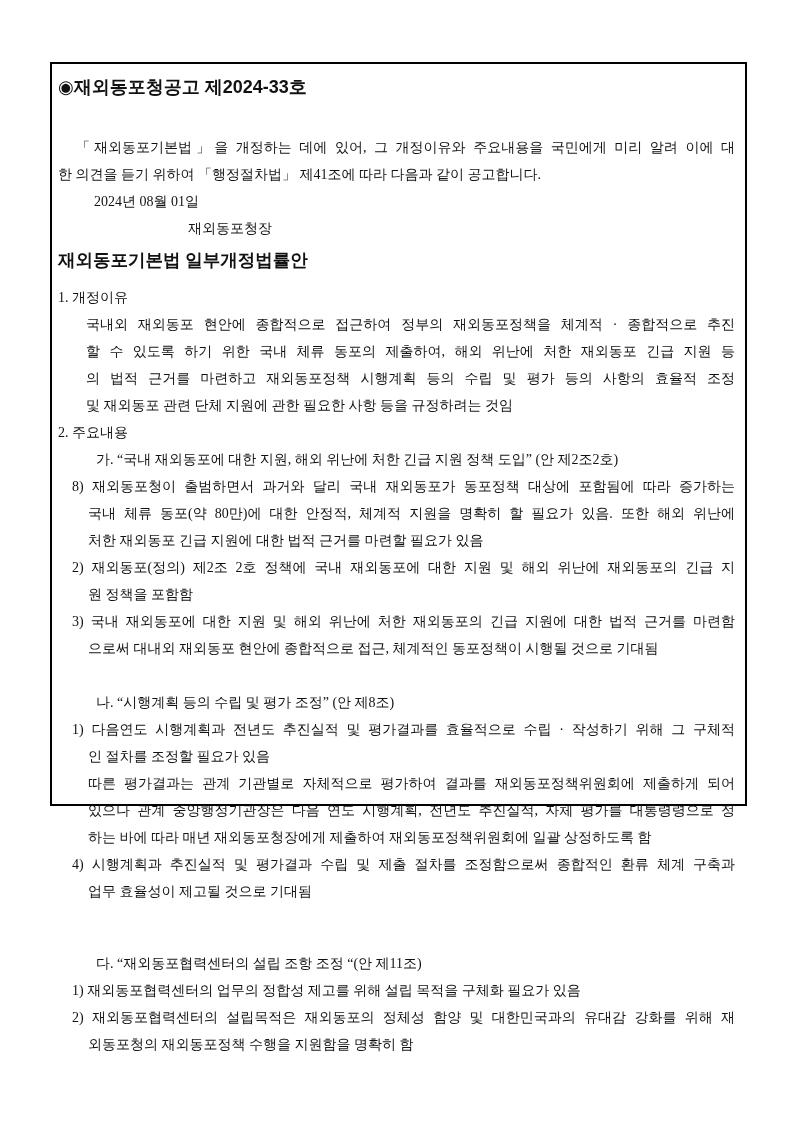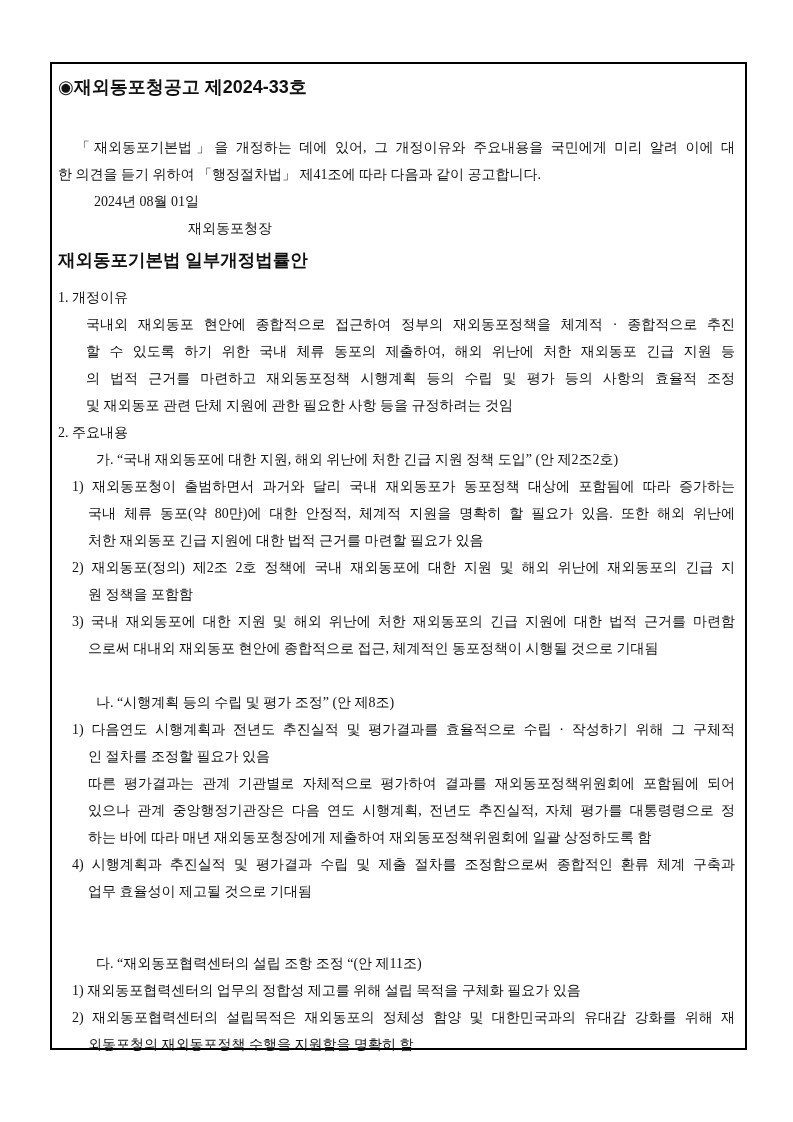--- a/index.html
+++ b/index.html
@@ -7,21 +7,21 @@
     width: 793px; height: 1122px;
     background: #ffffff;
     font-family: "Liberation Serif", "DejaVu Serif", serif;
     color: #111111;
     position: relative;
     overflow: hidden;
   }
   .notice-box {
     position: absolute;
     left: 50px; top: 62px;
-    width: 697px; height: 988px;
+    width: 697px; height: 744px;
     border: 2px solid #000000;
     box-sizing: border-box;
     padding: 6px 10px 0 6px;
   }
   .line {
     font-size: 14px;
     line-height: 27px;
     letter-spacing: 0;
   }
   
@@ -69,34 +69,34 @@
 
   <div class="line">1. 개정이유</div>
   <div class="line ind-p j">국내외 재외동포 현안에 종합적으로 접근하여 정부의 재외동포정책을 체계적 · 종합적으로 추진</div>
   <div class="line ind-p j">할 수 있도록 하기 위한 국내 체류 동포의 제출하여, 해외 위난에 처한 재외동포 긴급 지원 등</div>
   <div class="line ind-p j">의 법적 근거를 마련하고 재외동포정책 시행계획 등의 수립 및 평가 등의 사항의 효율적 조정</div>
   <div class="line ind-p">및 재외동포 관련 단체 지원에 관한 필요한 사항 등을 규정하려는 것임</div>
 
   <div class="line">2. 주요내용</div>
 
   <div class="line ind-ga">가. “국내 재외동포에 대한 지원, 해외 위난에 처한 긴급 지원 정책 도입” (안 제2조2호)</div>
-  <div class="line ind-n1 j">1) 재외동포청이 출범하면서 과거와 달리 국내 재외동포가 동포정책 대상에 포함됨에 따라 증가하는</div>
+  <div class="line ind-n1 j">8) 재외동포청이 출범하면서 과거와 달리 국내 재외동포가 동포정책 대상에 포함됨에 따라 증가하는</div>
   <div class="line ind-n2 j">국내 체류 동포(약 80만)에 대한 안정적, 체계적 지원을 명확히 할 필요가 있음. 또한 해외 위난에</div>
   <div class="line ind-n2">처한 재외동포 긴급 지원에 대한 법적 근거를 마련할 필요가 있음</div>
   <div class="line ind-n1 j">2) 재외동포(정의) 제2조 2호 정책에 국내 재외동포에 대한 지원 및 해외 위난에 재외동포의 긴급 지</div>
   <div class="line ind-n2">원 정책을 포함함</div>
   <div class="line ind-n1 j">3) 국내 재외동포에 대한 지원 및 해외 위난에 처한 재외동포의 긴급 지원에 대한 법적 근거를 마련함</div>
   <div class="line ind-n2">으로써 대내외 재외동포 현안에 종합적으로 접근, 체계적인 동포정책이 시행될 것으로 기대됨</div>
 
   <div class="spacer-27"></div>
 
   <div class="line ind-ga">나. “시행계획 등의 수립 및 평가 조정” (안 제8조)</div>
   <div class="line ind-n1 j">1) 다음연도 시행계획과 전년도 추진실적 및 평가결과를 효율적으로 수립 · 작성하기 위해 그 구체적</div>
   <div class="line ind-n2">인 절차를 조정할 필요가 있음</div>
-  <div class="line ind-n2 j">따른 평가결과는 관계 기관별로 자체적으로 평가하여 결과를 재외동포정책위원회에 포함됨에 되어</div>
+  <div class="line ind-n2 j">따른 평가결과는 관계 기관별로 자체적으로 평가하여 결과를 재외동포정책위원회에 제출하게 되어</div>
   <div class="line ind-n2 j">있으나 관계 중앙행정기관장은 다음 연도 시행계획, 전년도 추진실적, 자체 평가를 대통령령으로 정</div>
   <div class="line ind-n2">하는 바에 따라 매년 재외동포청장에게 제출하여 재외동포정책위원회에 일괄 상정하도록 함</div>
   <div class="line ind-n1 j">4) 시행계획과 추진실적 및 평가결과 수립 및 제출 절차를 조정함으로써 종합적인 환류 체계 구축과</div>
   <div class="line ind-n2">업무 효율성이 제고될 것으로 기대됨</div>
 
   <div class="spacer-45"></div>
 
   <div class="line ind-ga">다. “재외동포협력센터의 설립 조항 조정 “(안 제11조)</div>
   <div class="line ind-n1">1) 재외동포협력센터의 업무의 정합성 제고를 위해 설립 목적을 구체화 필요가 있음</div>
   <div class="line ind-n1 j">2) 재외동포협력센터의 설립목적은 재외동포의 정체성 함양 및 대한민국과의 유대감 강화를 위해 재</div>

